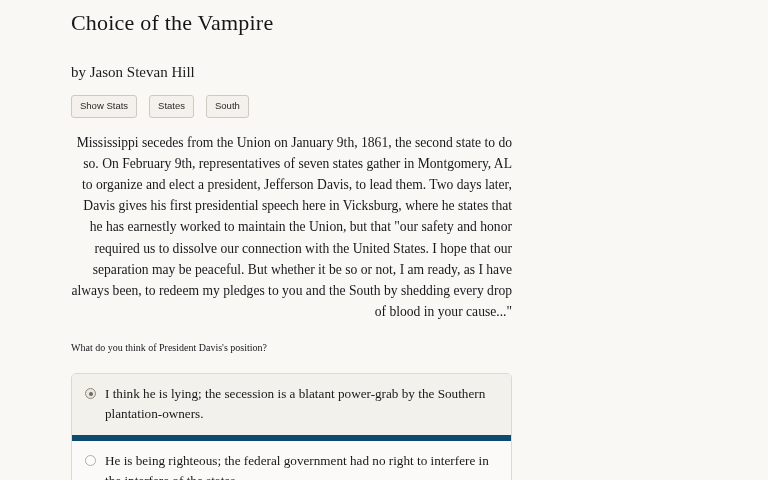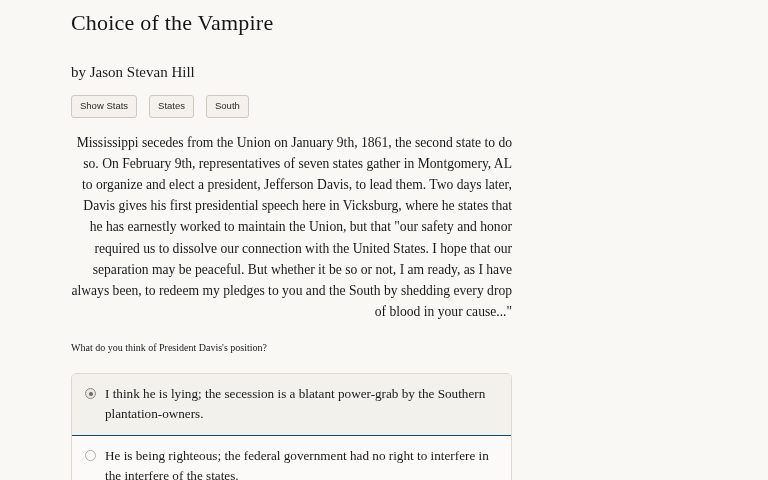--- a/index.html
+++ b/index.html
@@ -70,21 +70,21 @@
     border: 1px solid #ddd8d0;
     border-radius: 5px;
     background: #fbfaf8;
     overflow: hidden;
   }
   .choice {
     display: flex;
     align-items: flex-start;
     gap: 9px;
     padding: 10px 13px 11px 13px;
-    border-bottom: 1px solid #0c4a6e;
+    border-bottom: 6px solid #0c4a6e;
     cursor: pointer;
     font-size: 13.2px;
     line-height: 1.5;
     color: #17181a;
   }
   .choice:last-child {
     border-bottom: none;
   }
   .choice.selected {
     background: #f3f1ec;

